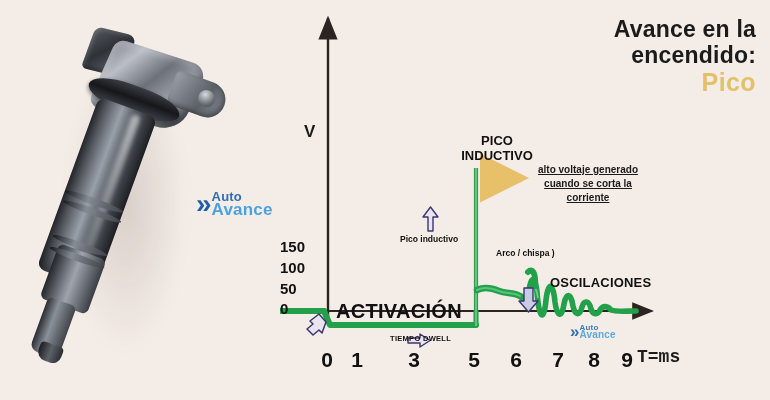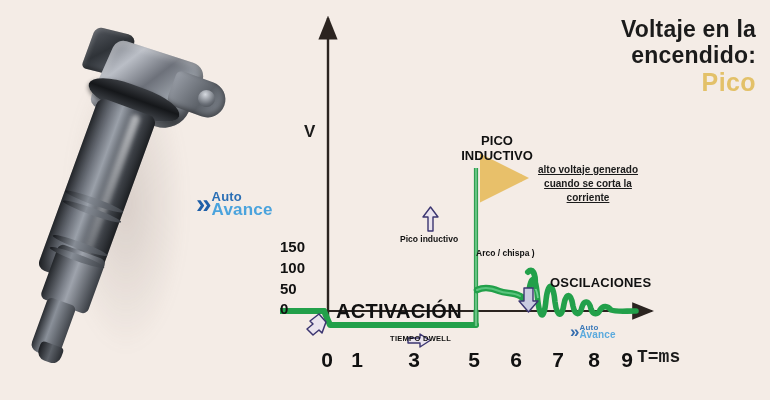--- a/index.html
+++ b/index.html
@@ -151,21 +151,21 @@
     position:absolute;font-weight:bold;font-size:21px;color:#111;
     text-align:center;width:22px;
   }
 
   .tag{position:absolute;font-weight:bold;color:#111;}
   .tag-activacion{left:56px;top:300px;font-size:20px;letter-spacing:.3px;}
   .tag-pico{left:172px;top:133px;font-size:13px;line-height:15px;text-align:center;width:90px;}
   .tag-osc{left:270px;top:275px;font-size:13px;letter-spacing:.2px;}
   .tag-dwell{left:110px;top:334px;font-size:7.5px;letter-spacing:.3px;}
   .tag-picoind{left:120px;top:234px;font-size:8.5px;}
-  .tag-arco{left:196px;top:248px;font-size:8.5px;}
+  .tag-arco{left:216px;top:248px;font-size:8.5px;}
 
   .callout{
     position:absolute;left:247px;top:163px;width:122px;
     font-weight:bold;font-size:10px;line-height:14px;color:#1b1b1b;
     text-align:center;
     text-decoration:underline;
   }
 </style>
 </head>
 <body style="background: rgb(244, 236, 230);">
@@ -191,21 +191,21 @@
   </div>
 
   <div class="logo logo-main">
     <span class="chev">»</span><span class="txt">
       <span class="auto">Auto</span>
       <span class="avance">Avance</span>
     </span>
   </div>
 
   <div class="title-block">
-    <div class="title-line">Voltaje en la</div>
+    <div class="title-line">Avance en la</div>
     <div class="title-line">encendido:</div>
     <div class="title-accent">Pico</div>
   </div>
 
   <div class="chart">
 
     <svg class="plot" width="420" height="400" viewBox="0 0 420 400">
       <defs>
         <marker id="axarrow" markerWidth="10" markerHeight="8" refX="9" refY="4" orient="auto">
           <polygon points="0,0 10,4 0,8" fill="#2b2420"></polygon>

